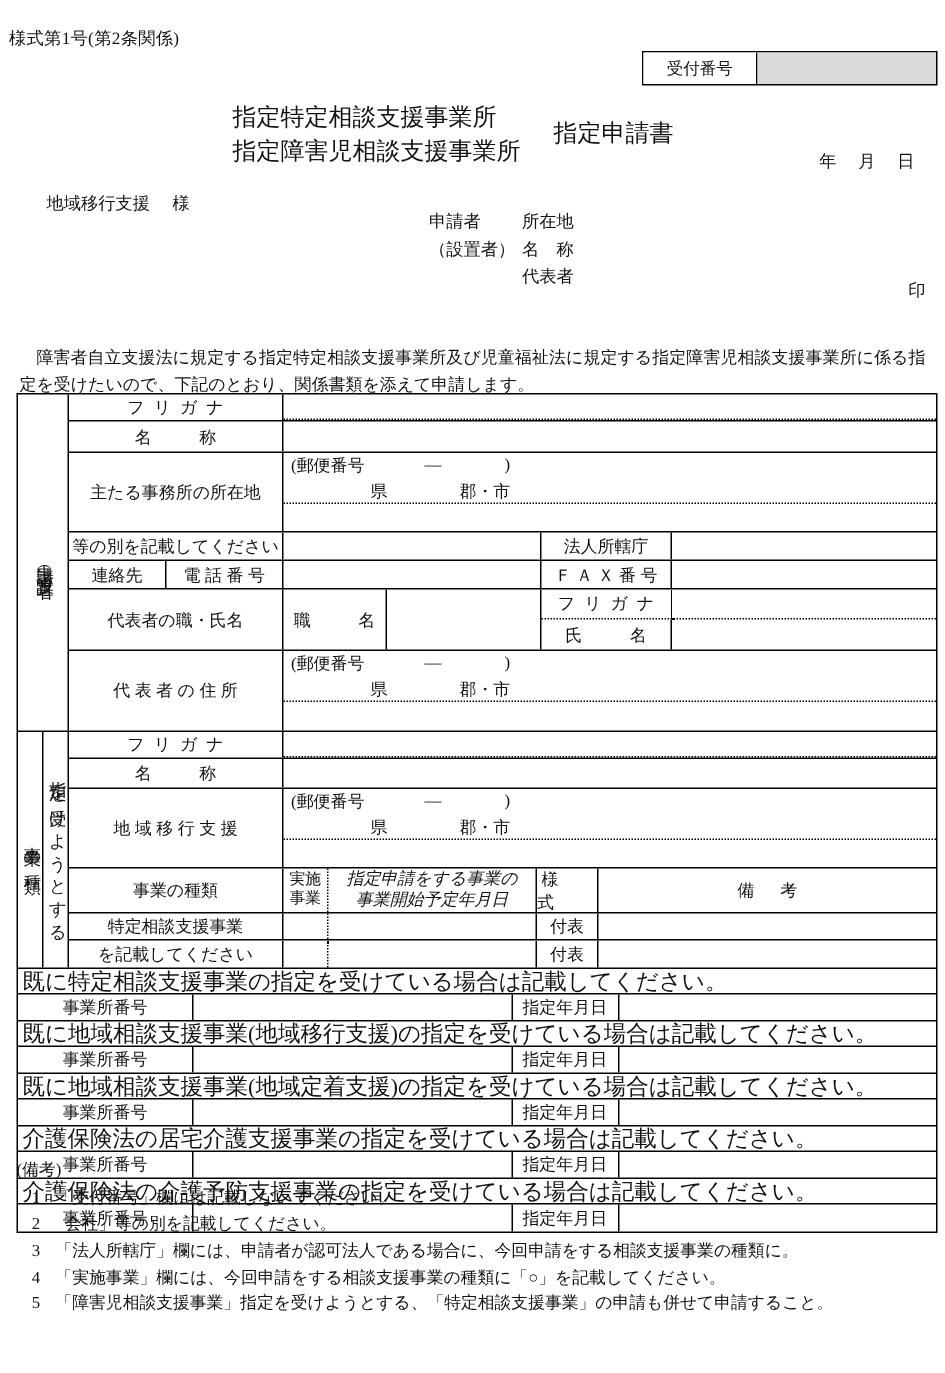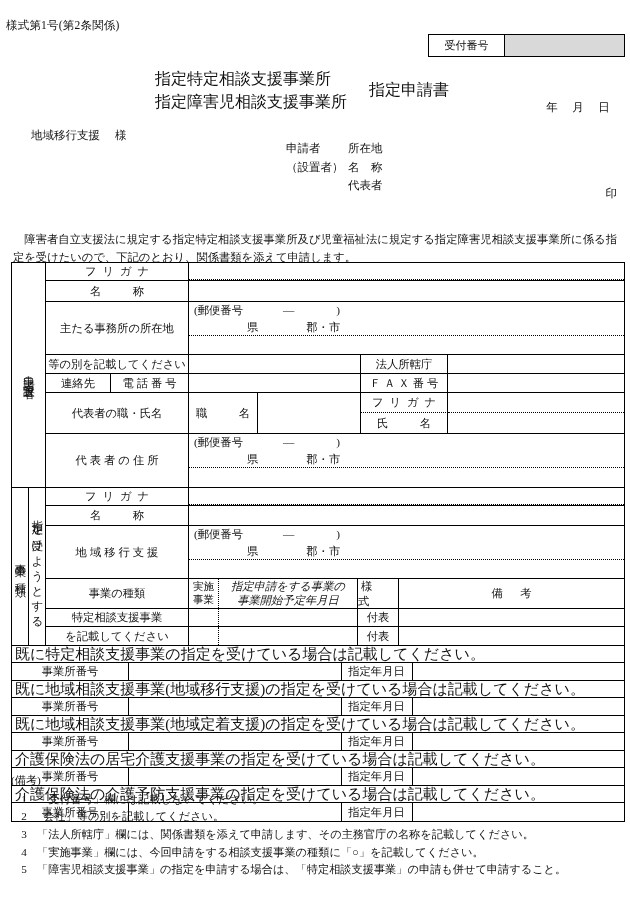--- a/index.html
+++ b/index.html
@@ -407,27 +407,27 @@
 
     <div class="item">
       <span class="num">2</span>
       <span class="body">
         <span class="cont">会社」等の別を記載してください。</span>
       </span>
     </div>
 
     <div class="item">
       <span class="num">3</span>
-      <span class="body">「法人所轄庁」欄には、関係書類を添えて申請します、その主務官庁の名称を記載してください。</span>
+      <span class="body">「法人所轄庁」欄には、申請者が認可法人である場合に、今回申請をする相談支援事業の種類に。</span>
     </div>
 
     <div class="item">
       <span class="num">4</span>
       <span class="body">「実施事業」欄には、今回申請をする相談支援事業の種類に「○」を記載してください。</span>
     </div>
 
     <div class="item">
       <span class="num">5</span>
-      <span class="body">「障害児相談支援事業」の指定を申請する場合は、「特定相談支援事業」の申請も併せて申請すること。</span>
+      <span class="body">「障害児相談支援事業」指定を受けようとする、「特定相談支援事業」の申請も併せて申請すること。</span>
     </div>
   </div>
 
 </div>
 
 </body></html>

